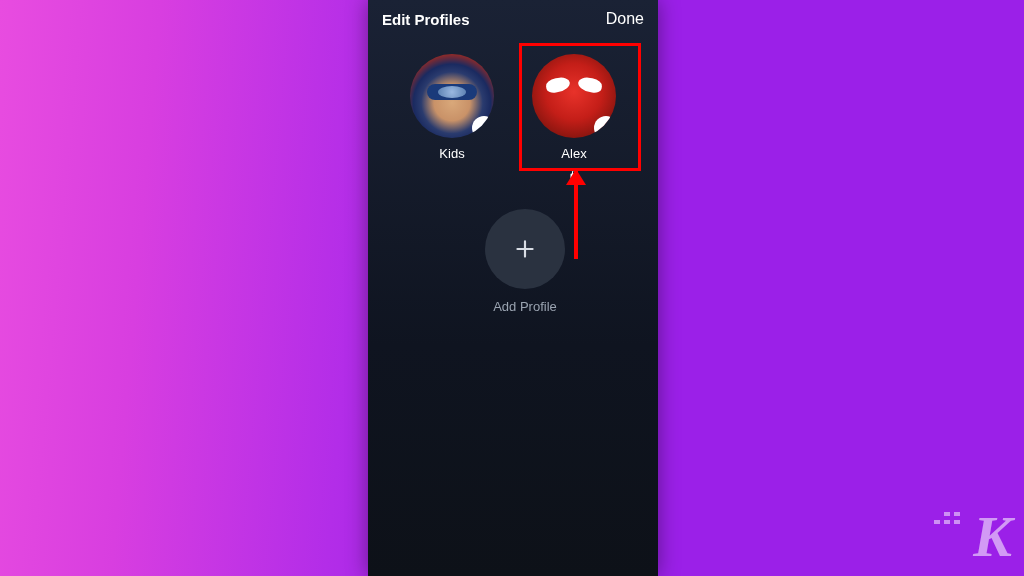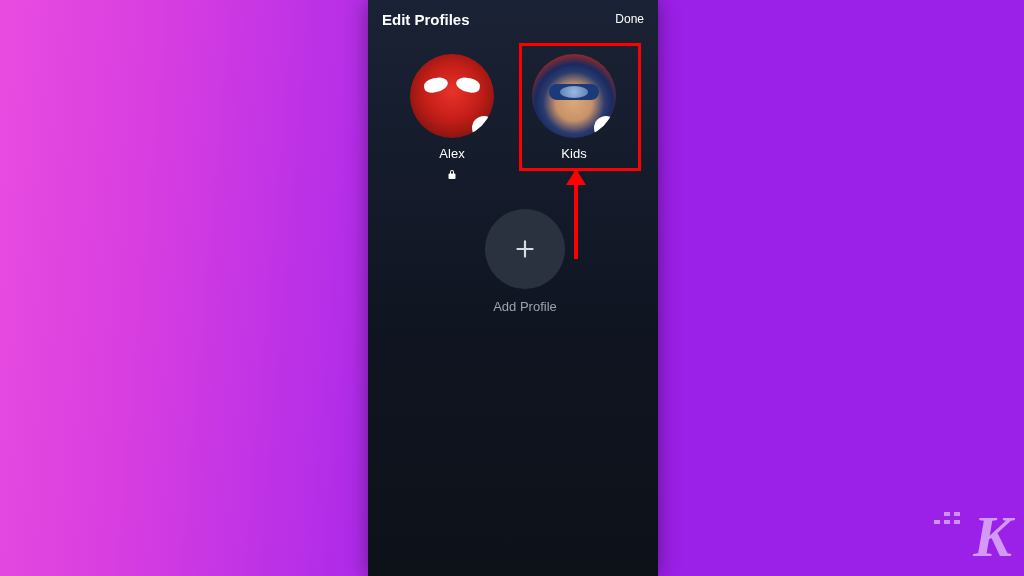--- a/index.html
+++ b/index.html
@@ -22,21 +22,21 @@
       color: #fff;
     }
     .header {
       display: flex;
       justify-content: space-between;
       align-items: center;
       padding: 6px 14px 0 14px;
       height: 32px;
     }
     .title { font-size: 15px; font-weight: 600; }
-    .done { font-size: 12px; font-weight: 500; cursor: pointer; }
+    .done { font-size: 16px; font-weight: 500; cursor: pointer; }
     .profiles {
       display: flex;
       justify-content: center;
       gap: 38px;
       margin-top: 22px;
       position: relative;
     }
     .profile {
       display: flex;
       flex-direction: column;
@@ -172,46 +172,46 @@
 </head>
 <body>
 
 <div class="phone">
   <div class="header">
     <div class="title">Edit Profiles</div>
     <div class="done">Done</div>
   </div>
 
   <div class="profiles">
+    <div class="profile">
+      <div class="avatar av2">
+        <div class="edit-badge">
+          <svg width="12" height="12" viewBox="0 0 24 24" fill="none">
+              <path d="M3 17.25V21h3.75L17.81 9.94l-3.75-3.75L3 17.25zM20.71 7.04a1 1 0 0 0 0-1.41l-2.34-2.34a1 1 0 0 0-1.41 0l-1.83 1.83 3.75 3.75 1.83-1.83z" fill="#222"></path>
+            </svg>
+        </div>
+      </div>
+      <div class="pname">Kids</div>
+    </div>
+
     <div class="profile">
       <div class="avatar av1">
         <div class="edit-badge">
           <svg width="12" height="12" viewBox="0 0 24 24" fill="none">
               <path d="M3 17.25V21h3.75L17.81 9.94l-3.75-3.75L3 17.25zM20.71 7.04a1 1 0 0 0 0-1.41l-2.34-2.34a1 1 0 0 0-1.41 0l-1.83 1.83 3.75 3.75 1.83-1.83z" fill="#222"></path>
             </svg>
         </div>
       </div>
       <div class="pname">Alex</div>
       <div class="lock">
         <svg width="12" height="12" viewBox="0 0 24 24" fill="#fff">
             <path d="M12 2a4 4 0 0 0-4 4v3H7a2 2 0 0 0-2 2v7a2 2 0 0 0 2 2h10a2 2 0 0 0 2-2v-7a2 2 0 0 0-2-2h-1V6a4 4 0 0 0-4-4zm-2 4a2 2 0 1 1 4 0v3h-4V6z"></path>
           </svg>
       </div>
     </div>
-
-    <div class="profile">
-      <div class="avatar av2">
-        <div class="edit-badge">
-          <svg width="12" height="12" viewBox="0 0 24 24" fill="none">
-              <path d="M3 17.25V21h3.75L17.81 9.94l-3.75-3.75L3 17.25zM20.71 7.04a1 1 0 0 0 0-1.41l-2.34-2.34a1 1 0 0 0-1.41 0l-1.83 1.83 3.75 3.75 1.83-1.83z" fill="#222"></path>
-            </svg>
-        </div>
-      </div>
-      <div class="pname">Kids</div>
-    </div>
   </div>
 
   <div class="add-wrap">
     <div class="add-circle">
       <svg width="26" height="26" viewBox="0 0 24 24" fill="none">
           <path d="M12 5v14M5 12h14" stroke="#d8dde4" stroke-width="2" stroke-linecap="round"></path>
         </svg>
     </div>
     <div class="add-label">Add Profile</div>
   </div>

